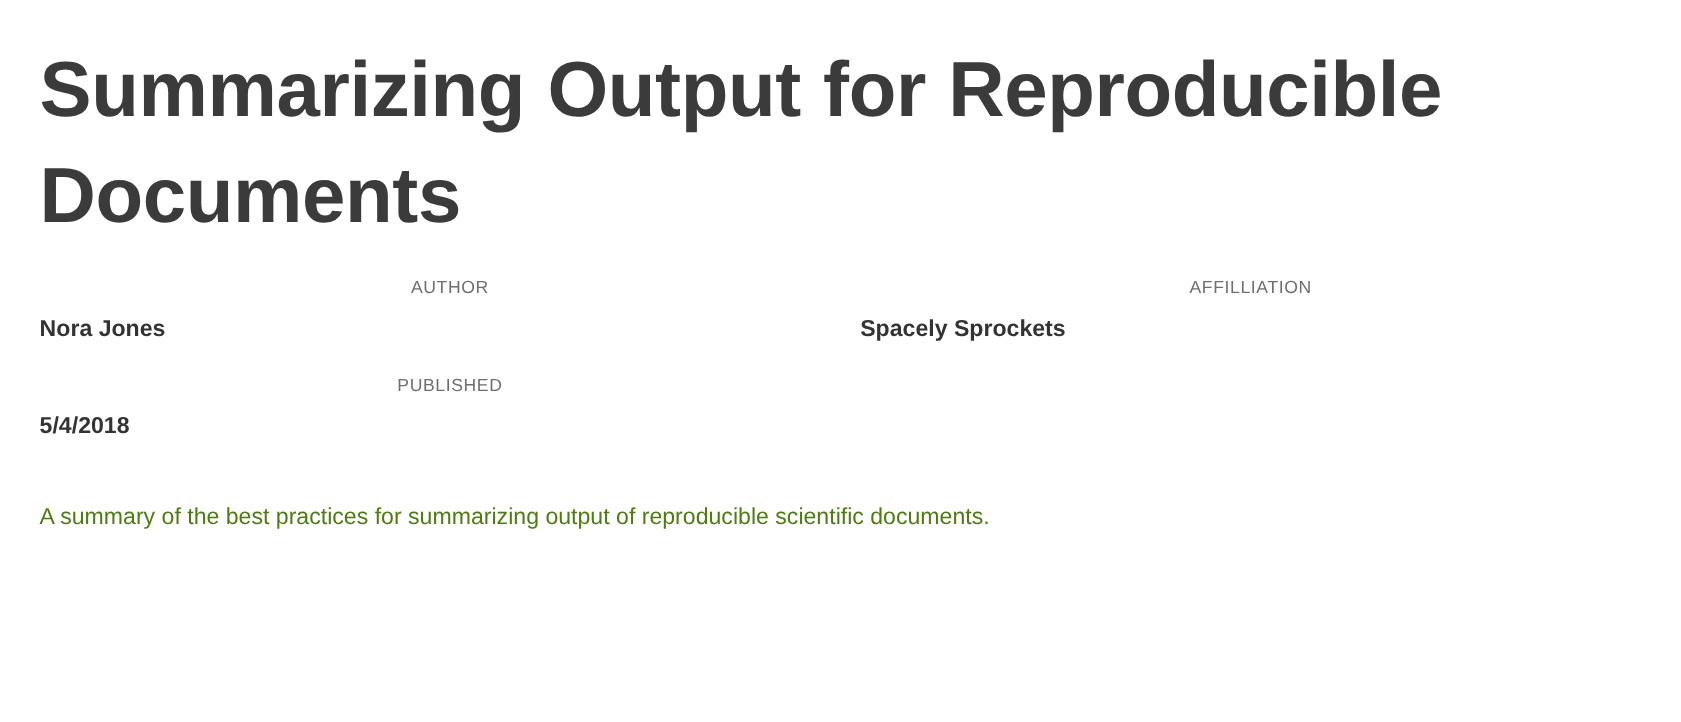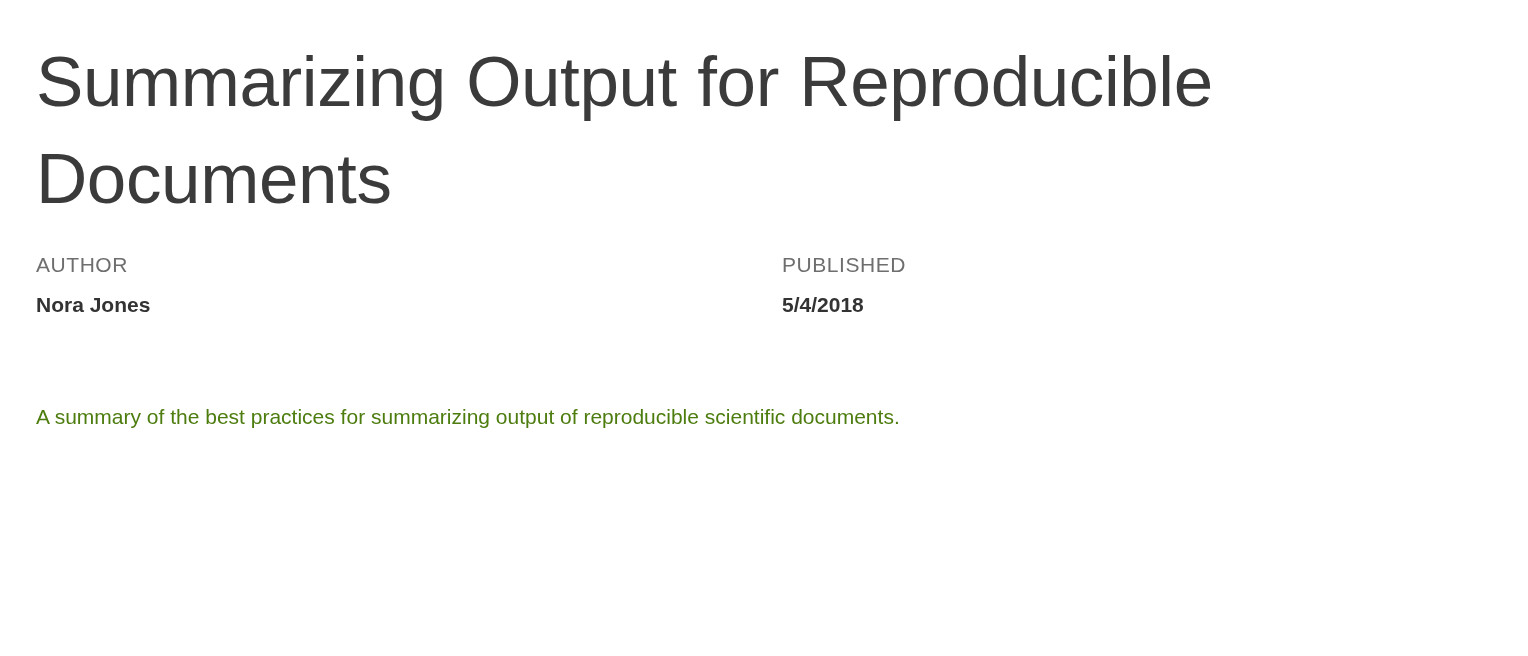--- a/index.html
+++ b/index.html
@@ -25,21 +25,21 @@
   }
 
   .title-block-header {
     display: block;
   }
 
   .doc-title {
     margin: 0;
     padding: 0;
     font-size: 71px;
-    font-weight: 400;
+    font-weight: 700;
     line-height: 1.36;
     letter-spacing: -0.4px;
     color: #3b3b3b;
     max-width: 1290px;
     word-spacing: 1px;
   }
 
   .meta-grid {
     margin-top: 24px;
     display: grid;
@@ -54,27 +54,28 @@
     display: block;
     min-height: 1px;
   }
 
   .meta-cell.empty {
     visibility: hidden;
   }
 
   .meta-label {
     display: block;
-    font-size: 21px;
+    font-size: 16px;
     font-weight: 400;
     letter-spacing: 0.55px;
     color: #6e6e6e;
     text-transform: uppercase;
     line-height: 1.35;
     margin: 0 0 12px 0;
+    text-align: center;
   }
 
   .meta-value {
     display: block;
     font-size: 21px;
     font-weight: 700;
     color: #333333;
     line-height: 1.3;
     margin: 0;
   }
@@ -98,20 +99,24 @@
 
     <h1 class="doc-title">Summarizing Output for Reproducible Documents</h1>
 
     <div class="meta-grid">
 
       <div class="meta-cell">
         <span class="meta-label">AUTHOR</span>
         <span class="meta-value">Nora Jones</span>
       </div>
 
+      <div class="meta-cell">
+        <span class="meta-label">AFFILLIATION</span>
+        <span class="meta-value">Spacely Sprockets</span>
+      </div>
 
       <div class="meta-cell">
         <span class="meta-label">PUBLISHED</span>
         <span class="meta-value">5/4/2018</span>
       </div>
 
       <div class="meta-cell empty"></div>
 
     </div>
 

